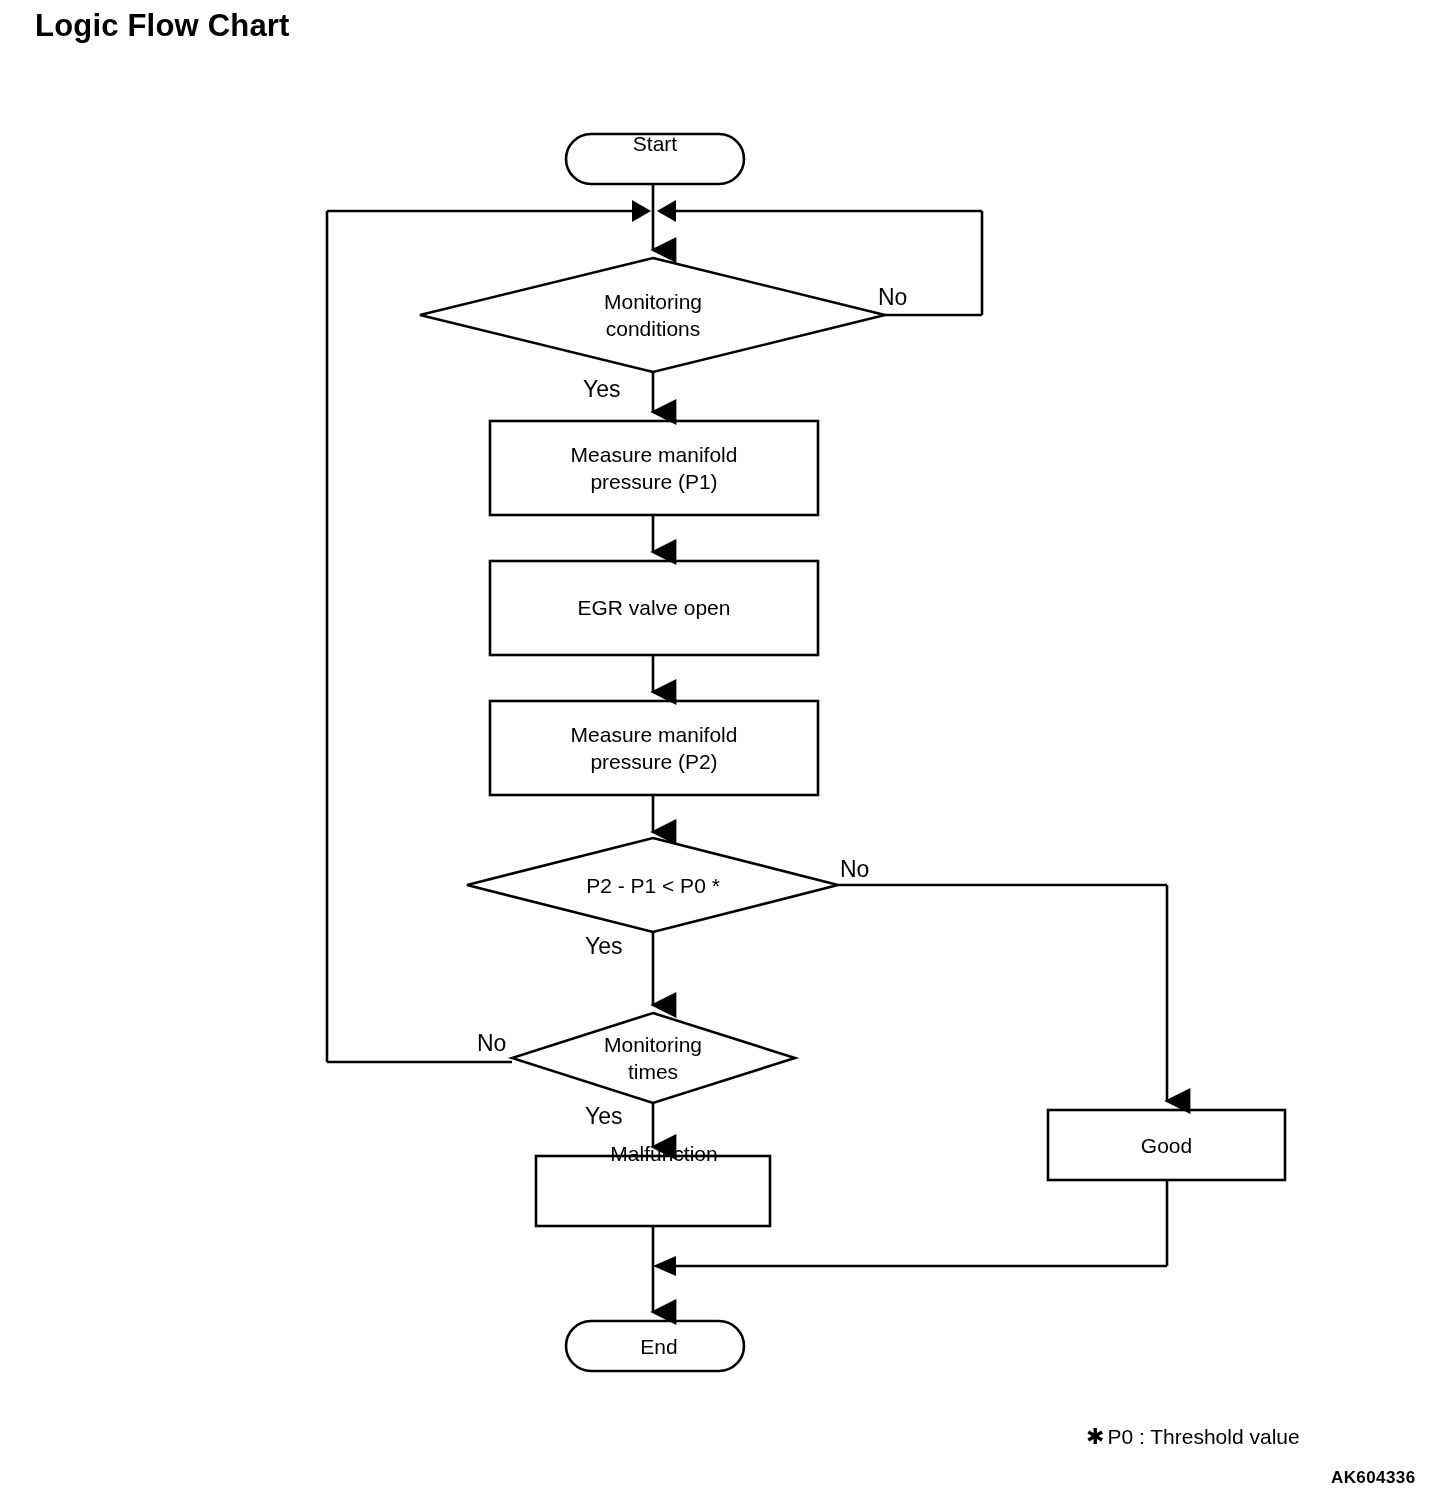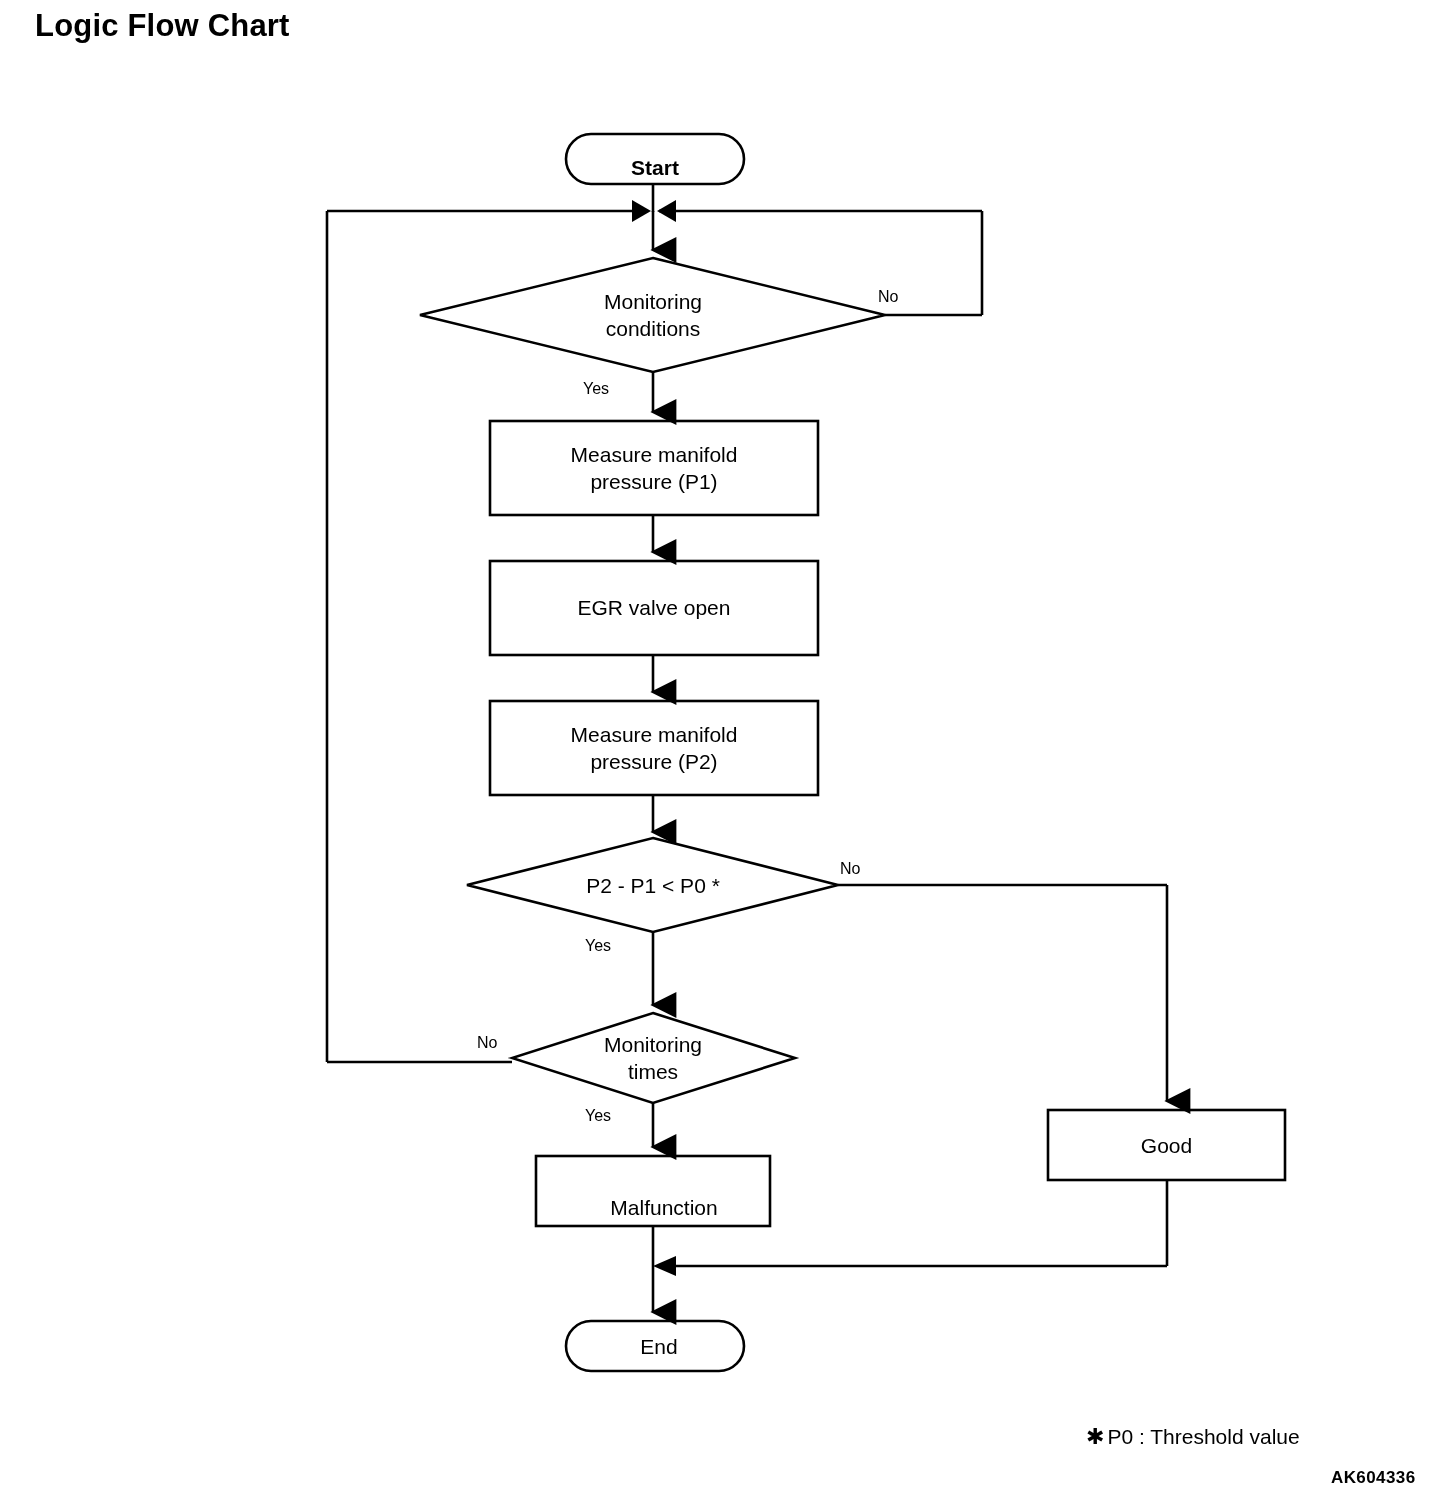--- a/index.html
+++ b/index.html
@@ -34,21 +34,21 @@
   .node-label {
     position: absolute;
     text-align: center;
     font-size: 21px;
     line-height: 27px;
     white-space: pre-line;
     pointer-events: none;
   }
   .edge-label {
     position: absolute;
-    font-size: 16px;
+    font-size: 23px;
     line-height: 24px;
     white-space: nowrap;
   }
   #footnote {
     position: absolute;
     left: 1054px;
     top: 1424px;
     font-size: 21px;
     white-space: nowrap;
     margin-left: 32px;
@@ -138,39 +138,39 @@
   <g fill="#000" stroke="none">
     <path d="M 632 200 L 632 222 L 651 211 Z"></path>
     <path d="M 676 200 L 676 222 L 657 211 Z"></path>
   </g>
 
   <g fill="#000" stroke="none">
     <path d="M 653 1266 L 676 1256 L 676 1276 Z"></path>
   </g>
 </svg>
 
-<div class="node-label" style="left:566px; top:154px; width:178px;font-weight:bold;">Start</div>
+<div class="node-label" style="left:566px; top:130px; width:178px;">Start</div>
 
 <div class="node-label" style="left:503px; top:288px; width:300px;">Monitoring
 conditions</div>
 
 <div class="node-label" style="left:490px; top:441px; width:328px;">Measure manifold
 pressure (P1)</div>
 
 <div class="node-label" style="left:490px; top:594px; width:328px;">EGR valve open</div>
 
 <div class="node-label" style="left:490px; top:721px; width:328px;">Measure manifold
 pressure (P2)</div>
 
 <div class="node-label" style="left:503px; top:872px; width:300px;">P2 - P1 &lt; P0 *</div>
 
 <div class="node-label" style="left:533px; top:1031px; width:240px;">Monitoring
 times</div>
 
-<div class="node-label" style="left:536px; top:1194px; width:256px;">Malfunction</div>
+<div class="node-label" style="left:536px; top:1140px; width:256px;">Malfunction</div>
 
 <div class="node-label" style="left:1048px; top:1132px; width:237px;text-align:center;">Good</div>
 
 <div class="node-label" style="left:566px; top:1333px; width:186px;">End</div>
 
 <div class="edge-label" style="left:878px; top:285px;">No</div>
 
 <div class="edge-label" style="left:583px; top:377px;">Yes</div>
 
 <div class="edge-label" style="left:840px; top:857px;">No</div>

